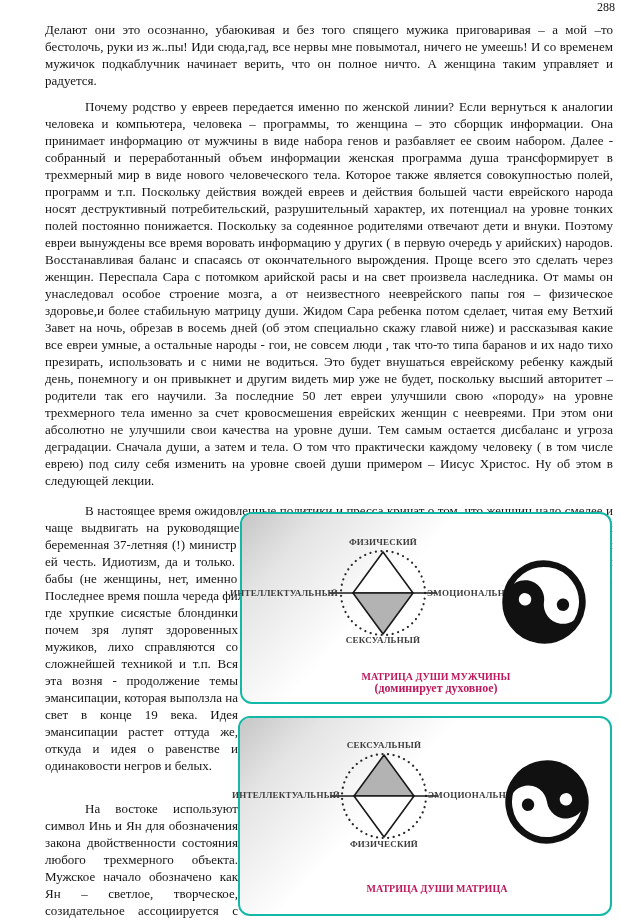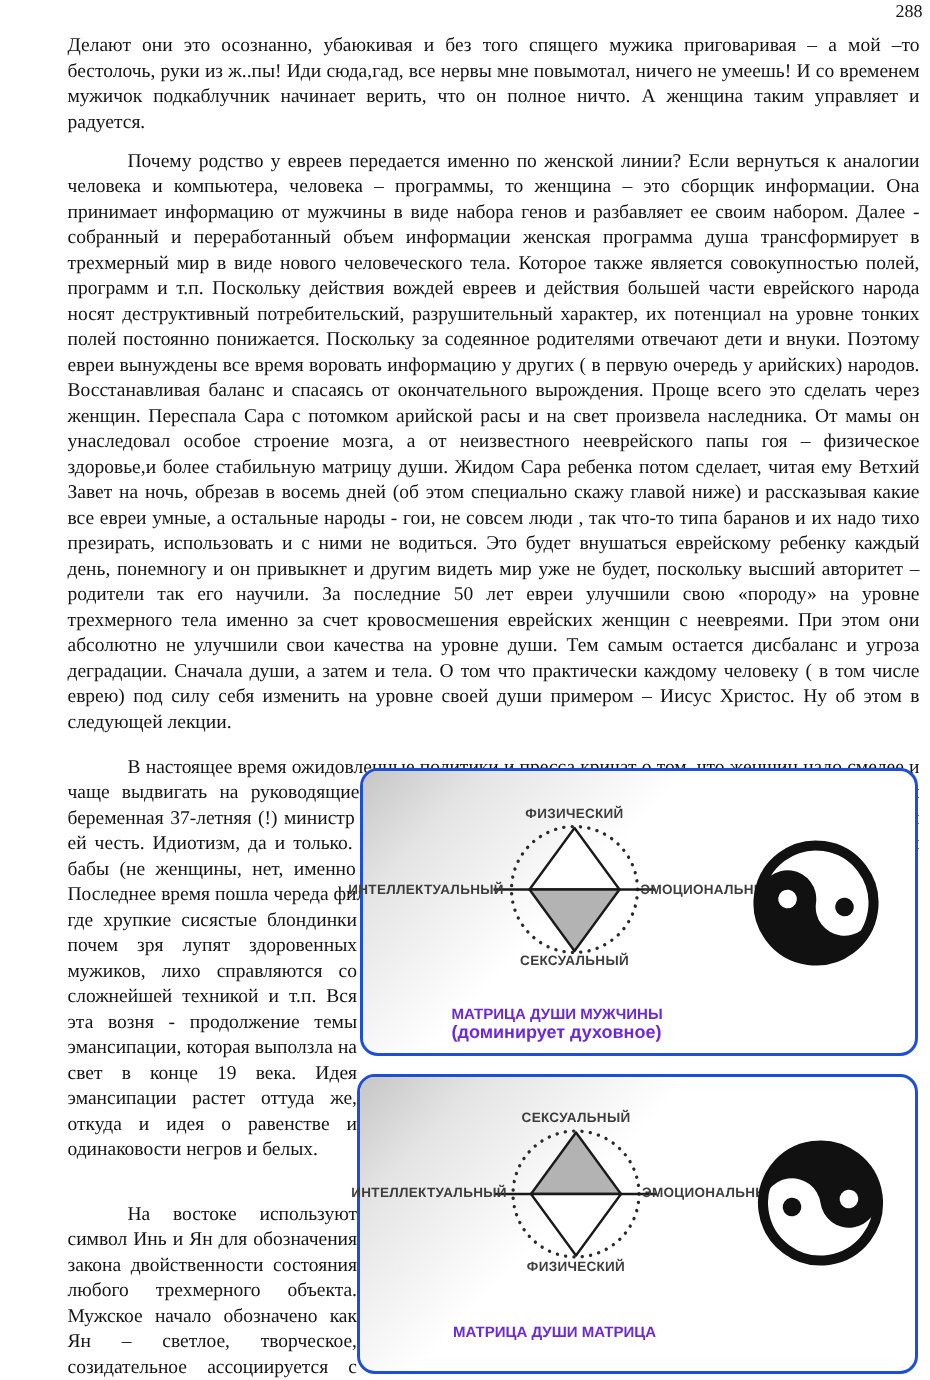--- a/index.html
+++ b/index.html
@@ -13,36 +13,36 @@
   .text { position:absolute; top:21px; left:1px; width:612px; }
   .para { margin:0; text-align:justify; font-size:13px; line-height:17px;padding-left:44px; }
   .ind  { text-indent:40px; }
   .mt1  { margin-top:9px; }
   .mt2  { margin-top:13px; }
   .narrow { width:237px; }
   .p4 { margin-top:26px; }
 
   .figures { position:absolute; left:236px; top:506px; width:382px; }
   .panel {
-    position:relative; background:#fff; border:2px solid #1d4ed8; border-radius:12px;
-    font-family:Liberation Sans, sans-serif;
+    position:relative; background:#fff; border:2px solid #14b8a6; border-radius:12px;
+    font-family:Liberation Serif, serif;
   }
   .panel::before {
     content:""; position:absolute; top:0; left:0; right:0; bottom:0; border-radius:10px;
     background: linear-gradient(133deg, #c6c6c6 0%, #e4e4e4 15%, rgba(255,255,255,0) 40%);
   }
   .panel-man   { width:372px; height:192px; margin-left:4px; margin-top:6px; }
   .panel-woman { width:374px; height:200px; margin-left:2px; margin-top:12px; }
   .dlabel {
     position:absolute; font-weight:bold; font-size:9px; color:#3d3d3d;
     letter-spacing:.2px; white-space:nowrap;
   }
   .dlabel.c { text-align:center; }
   .dlabel.r { text-align:center; }
-  .caption { position:absolute; text-align:left; color:#6d28d9; font-weight:bold; line-height:11.5px; }
+  .caption { position:absolute; text-align:center; color:#be185d; font-weight:bold; line-height:11.5px; }
   .cap1 { font-size:10px; }
   .cap2 { font-size:12px; }
   .absol { position:absolute; }
 </style>
 </head>
 <body>
 
 <div class="page">
   <div class="pagenum">288</div>
 

